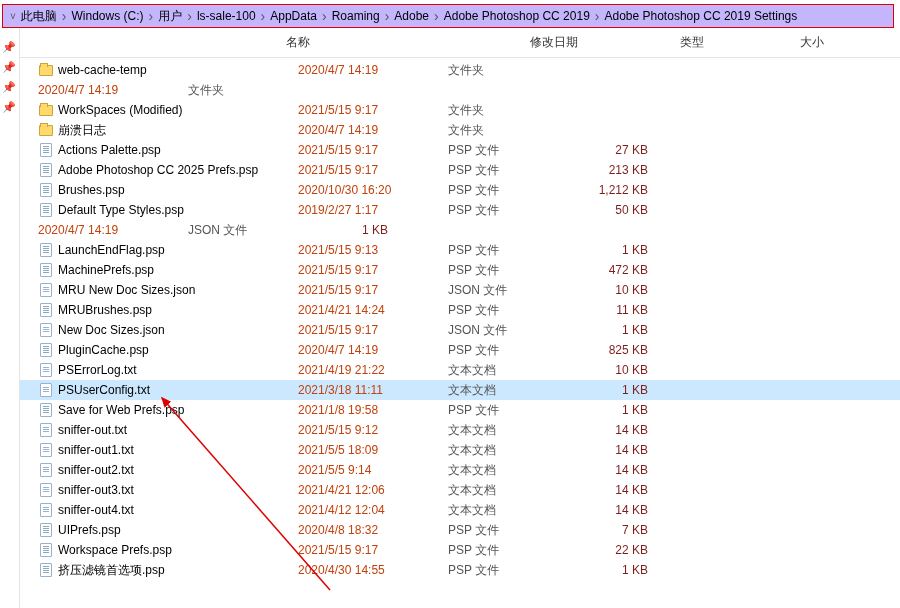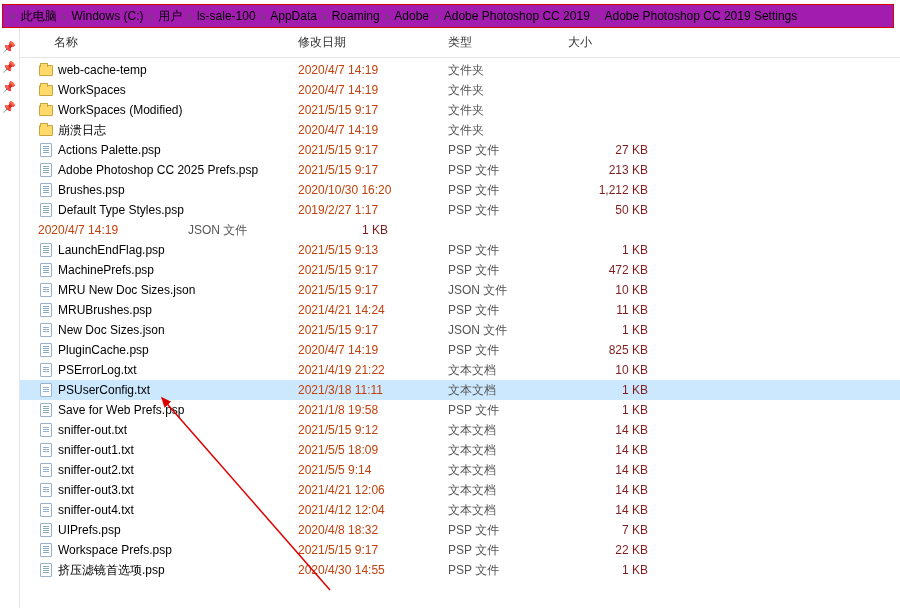--- a/index.html
+++ b/index.html
@@ -1,28 +1,28 @@
 <!DOCTYPE html>
 <html><head>
   <meta charset="utf-8">
   <style>
     * { margin: 0; padding: 0; box-sizing: border-box; }
     body { font-family: "Microsoft YaHei", "Segoe UI", sans-serif; font-size: 12px; background: #fff; color: #000; width: 900px; height: 608px; overflow: hidden; position: relative; }
     .explorer { display: flex; flex-direction: column; width: 100%; height: 100%; }
-    .addressbar { border: 1px solid #d00; margin: 4px 6px 0 2px; padding: 2px 4px; display: flex; align-items: center; height: 24px; background: #a21caf; }
+    .addressbar { border: 1px solid #d00; margin: 4px 6px 0 2px; padding: 2px 4px; display: flex; align-items: center; height: 24px; background: #c4b5fd; }
     .crumb { display: inline-flex; align-items: center; white-space: nowrap; }
     .crumb-text { padding: 0 2px; cursor: default; }
     .crumb-chevron { padding: 0 3px; font-size: 10px; color: #555; cursor: default; }
     .crumb-chevron.down::after { content: "˅"; }
     .crumb-chevron.right::after { content: "›"; font-size: 14px; }
     .content { display: flex; flex: 1; overflow: hidden; }
     .quickaccess { width: 20px; border-right: 1px solid #e5e5e5; padding-top: 8px; }
     .quickaccess .pin { width: 18px; height: 18px; margin: 2px 0; display: flex; align-items: center; justify-content: center; color: #777; font-size: 11px; }
     .filepane { flex: 1; display: flex; flex-direction: column; overflow: hidden; }
-    .headerrow { display: flex; padding: 6px 0 6px 18px; border-bottom: 1px solid #e5e5e5; color: #333; }
+    .headerrow { display: flex; padding: 6px 0 6px 18px; border-bottom: 1px solid #e5e5e5; color: #333; justify-content: flex-end; }
     .col-name   { width: 260px; }
     .col-date   { width: 150px; }
     .col-type   { width: 120px; }
     .col-size   { width: 100px; text-align: right; padding-right: 20px; }
     .col-head { display: flex; align-items: center; }
     .filelist { flex: 1; overflow-y: auto; padding-top: 2px; }
     .filerow { display: flex; align-items: center; height: 20px; padding-left: 18px; }
     .filerow.selected { background: #cce8ff; }
     .fname-cell { width: 260px; display: flex; align-items: center; overflow: hidden; }
     .fdate-cell { width: 150px; color: #c2410c; }
@@ -117,26 +117,20 @@
               <span class="file-icon">
                 <span class="ico-folder"></span>
               </span>
               <span class="fname-text">web-cache-temp</span>
             </div>
             <div class="fdate-cell">2020/4/7 14:19</div>
             <div class="ftype-cell">文件夹</div>
             <div class="fsize-cell"></div>
           </div>
           <div class="filerow">
-            <div class="fname-cell">
-              <span class="file-icon">
-                <span class="ico-folder"></span>
-              </span>
-              <span class="fname-text">WorkSpaces</span>
-            </div>
             <div class="fdate-cell">2020/4/7 14:19</div>
             <div class="ftype-cell">文件夹</div>
             <div class="fsize-cell"></div>
           </div>
           <div class="filerow">
             <div class="fname-cell">
               <span class="file-icon">
                 <span class="ico-folder"></span>
               </span>
               <span class="fname-text">WorkSpaces (Modified)</span>

